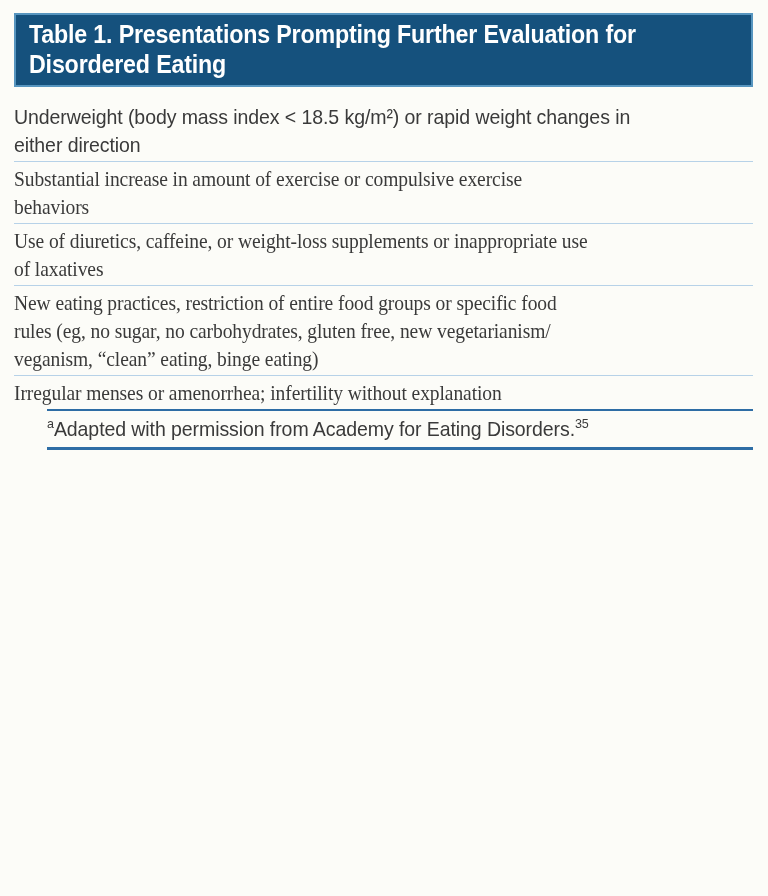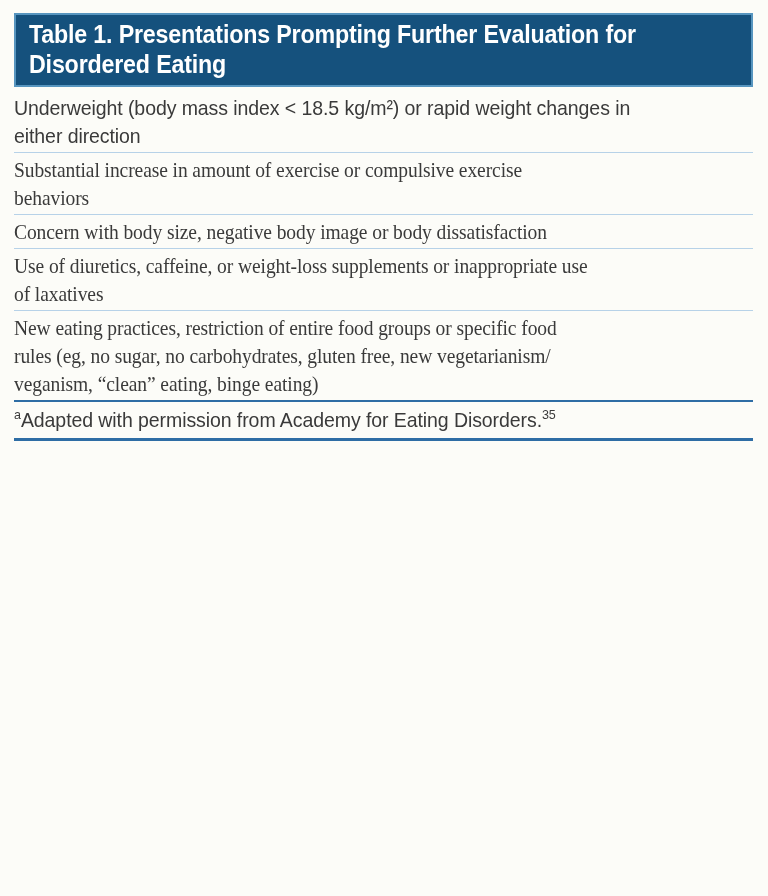--- a/index.html
+++ b/index.html
@@ -24,21 +24,21 @@
     font-weight: bold;
     font-size: 25px;
     line-height: 30px;
     white-space: pre-line;
     letter-spacing: -0.2px;
     transform: scaleX(0.93);
     transform-origin: 0 0;
     width: 107.5%;
   }
   .table-body {
-    padding-top: 4px;
+    padding-top: 13px;
   }
   .row {
     padding: 3px 0 2px 0;
   }
   .row + .row {
     border-top: 1px solid var(--row-divider, #b7d2e8);
     font-family: Liberation Serif, serif;
   }
   .row-text {
     font-size: 21px;
@@ -47,20 +47,21 @@
     white-space: pre-line;
     letter-spacing: -0.1px;
     transform: scaleX(0.93);
     transform-origin: 0 0;
     width: 107.5%;
   }
   .footnote-band {
     border-top: 2px solid var(--footnote-divider, #2e6da5);
     border-bottom: 3px solid var(--footnote-divider, #2e6da5);
     padding: 4px 0;
+    margin-left: 33px;
   }
   .footnote-text {
     font-size: 21px;
     line-height: 28px;
     color: var(--body-text, #3a3a3a);
     letter-spacing: -0.1px;
     transform: scaleX(0.93);
     transform-origin: 0 0;
     width: 107.5%;
   }
@@ -86,38 +87,38 @@
   <div class="row">
     <div class="row-text">Underweight (body mass index &lt; 18.5 kg/m²) or rapid weight changes in
 either direction</div>
   </div>
 
   <div class="row">
     <div class="row-text">Substantial increase in amount of exercise or compulsive exercise
 behaviors</div>
   </div>
 
-  <div class="row">
-    <div class="row-text">Concern with body size, negative body image or body dissatisfaction</div>
-  </div>
 
   <div class="row">
     <div class="row-text">Use of diuretics, caffeine, or weight-loss supplements or inappropriate use
 of laxatives</div>
   </div>
 
   <div class="row">
     <div class="row-text">New eating practices, restriction of entire food groups or specific food
 rules (eg, no sugar, no carbohydrates, gluten free, new vegetarianism/
 veganism, “clean” eating, binge eating)</div>
   </div>
 
 
 
 
+  <div class="row">
+    <div class="row-text">Irregular menses or amenorrhea; infertility without explanation</div>
+  </div>
 
 
 
 </div>
 
   <div class="footnote-band">
     <div class="footnote-text"><sup>a</sup><span>Adapted with permission from Academy for Eating Disorders.</span><sup>35</sup></div>
   </div>
 
 </div>

